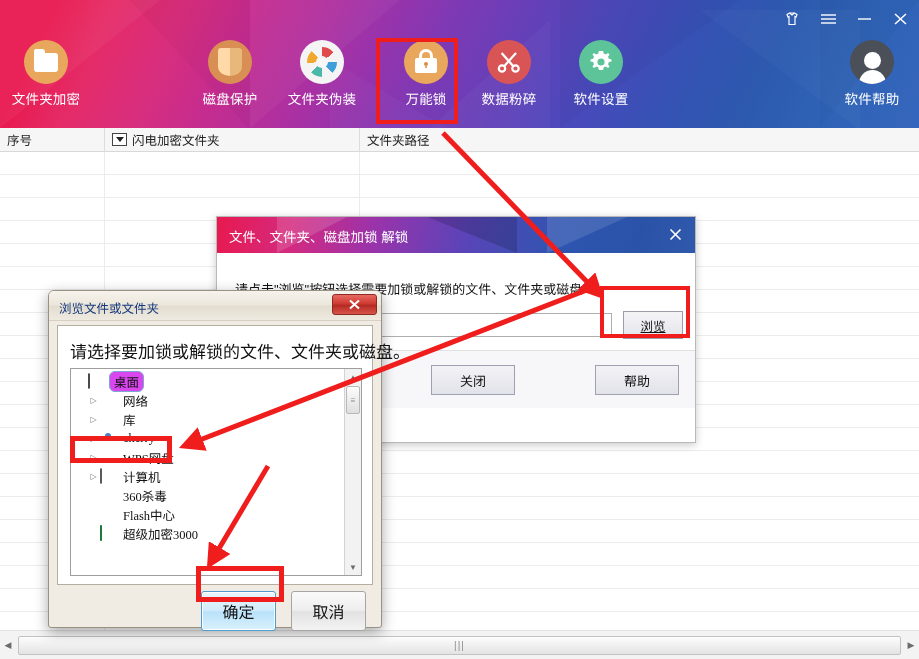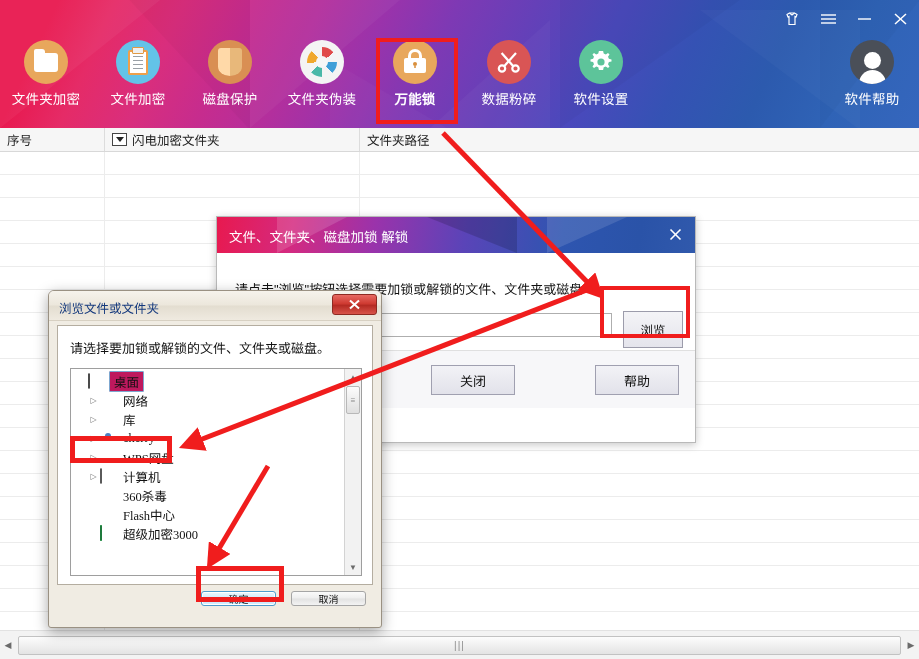--- a/index.html
+++ b/index.html
@@ -262,21 +262,21 @@
     position: absolute; left: 18px; top: 26px;
     font-size: 13px; color: #111; white-space: nowrap;
   }
   .m-path {
     position: absolute; left: 18px; top: 60px;
     width: 377px; height: 24px;
     background: #fff; border: 1px solid #aeaeae;
   }
   .m-browse {
     position: absolute; left: 406px; top: 58px;
-    width: 60px; height: 37px;
+    width: 60px; height: 28px;
     background: linear-gradient(180deg,#f4f4f7,#e4e4ec);
     border: 1px solid #9c9cab;
     font-size: 12.5px; color: #111;
     display: flex; align-items: center; justify-content: center;
     cursor: pointer;
     text-decoration: underline;
   }
   .m-note {
     position: absolute; left: 18px; top: 98px;
     font-size: 12.5px; color: #111; white-space: nowrap;
@@ -329,21 +329,21 @@
     display: flex; align-items: center; justify-content: center;
     cursor: pointer;
   }
   .bdlg-body {
     position: absolute; left: 8px; top: 34px;
     width: 316px; height: 260px;
     background: #fff; border: 1px solid #b4ada0;
   }
   .bdlg-prompt {
     position: absolute; left: 12px; top: 12px;
-    font-size: 13px; color: #111; white-space: nowrap;
+    font-size: 17px; color: #111; white-space: nowrap;
   }
   .tree-wrap {
     position: absolute; left: 12px; top: 42px;
     width: 292px; height: 208px;
     background: #fff; border: 1px solid #9e9e9e;
     display: flex;
   }
   .tree {
     flex: 1; padding: 3px 0 0 4px;
     overflow: hidden;
@@ -357,22 +357,22 @@
   }
   .tcaret {
     width: 13px; text-align: center;
     color: #7b7b7b; font-size: 8px; flex: 0 0 13px;
   }
   .ticon {
     width: 17px; height: 15px; margin-right: 4px; flex: 0 0 17px;
     position: relative;
   }
   .tlabel-sel {
-    background: #be185d; border: 1px solid #7da7d0;
-    padding: 0 4px; border-radius: 1px;
+    background: #d946ef; border: 1px solid #7da7d0;
+    padding: 0 4px; border-radius: 6px;
   }
   .tlabel { padding: 0 2px; }
   .mono { font-family: "Liberation Serif", "DejaVu Serif", serif; }
 
   
   .ti-desktop {
     width: 16px; height: 13px; background: linear-gradient(180deg,#8fd3f0,#2f87c4);
     border: 1.5px solid #4a4a4a; border-radius: 2px;
   }
   .ti-net {
@@ -430,22 +430,22 @@
     background: linear-gradient(180deg,#fcfcfc,#dfdfdf);
     border: 1px solid #b8b8b8; border-radius: 2px;
     display: flex; align-items: center; justify-content: center;
     color: #8b8b8b; font-size: 8px;
     cursor: pointer;
   }
 
   .bdlg-foot { position: absolute; left: 0; bottom: 0; width: 100%; height: 44px; }
   .bd-btn {
     position: absolute; top: 8px;
-    width: 75px; height: 15px;
-    font-size: 10px; color: #111;
+    width: 75px; height: 40px;
+    font-size: 16px; color: #111;
     display: flex; align-items: center; justify-content: center;
     border-radius: 3px; cursor: pointer;
   }
   .bd-ok {
     left: 152px;
     background: linear-gradient(180deg,#eaf6fd 0%, #d2ecfb 48%, #b9e1fa 52%, #d9f1fd 100%);
     border: 1px solid #4e9ccd;
     box-shadow: inset 0 0 0 1px #fff;
   }
   .bd-cancel {
@@ -508,44 +508,36 @@
 
     <div class="toolbar">
 
       <div class="tb-item" style="left:0px;">
         <div class="tb-ic" style="background:#e8a75c;">
           <div class="ic-folder"></div>
         </div>
         <div class="tb-lb">文件夹加密</div>
       </div>
 
-      <div class="tb-item" style="left:92px;">
-        <div class="tb-ic" style="background:#63c3e8;">
-          <div class="ic-clip">
-              <i></i>
-            </div>
-        </div>
-        <div class="tb-lb">文件加密</div>
-      </div>
 
       <div class="tb-item" style="left:184px;">
         <div class="tb-ic" style="background:#d98f53;">
           <div class="ic-shield"></div>
         </div>
         <div class="tb-lb">磁盘保护</div>
       </div>
 
       <div class="tb-item" style="left:276px;">
         <div class="tb-ic" style="background:#f4f4f4;">
           <div class="ic-pie"></div>
         </div>
         <div class="tb-lb">文件夹伪装</div>
       </div>
 
-      <div class="tb-item" style="left:369px;font-weight:bold;">
+      <div class="tb-item" style="left:380px;">
         <div class="tb-ic" style="background:#e8a75c;">
           <div class="ic-lock">
               <span class="sh"></span>
               <span class="body"></span>
             </div>
         </div>
         <div class="tb-lb">万能锁</div>
       </div>
 
       <div class="tb-item" style="left:463px;">

